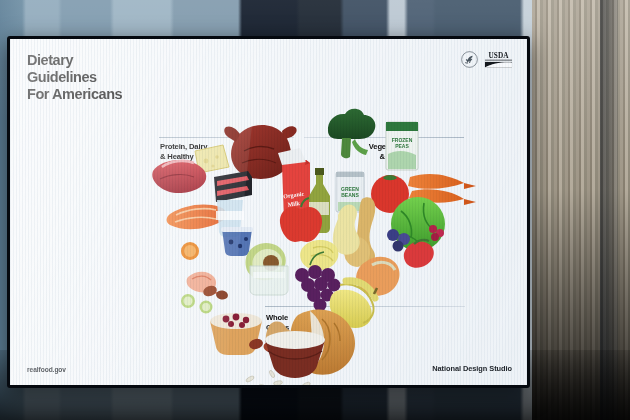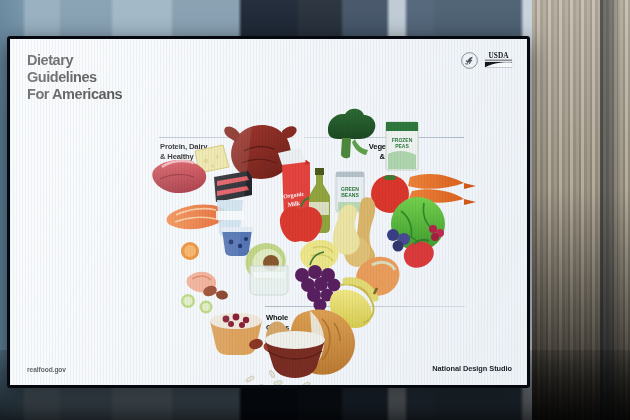--- a/index.html
+++ b/index.html
@@ -100,21 +100,21 @@
   #title {
     position:absolute; left: 17px; top: 13px;
     font-size: 14.5px; font-weight: 700; line-height: 1.18;
     letter-spacing: -0.45px; color: #141414;
     white-space: pre-line;
   }
 
   
   #logos {
     position:absolute; right: 14px; top: 12px;
-    display:flex; align-items:flex-end; gap: 6px;
+    display:flex; align-items:flex-start; gap: 6px;
   }
   #hhs-seal { width: 17px; height: 17px; display:block; }
   #usda-mark { width: 29px; height: 18px; display:block; }
 
   
   .label {
     position:absolute;
     font-size: 7.6px; font-weight: 700; line-height: 1.28;
     color: #111; letter-spacing: -0.15px; white-space: pre-line;
   }

